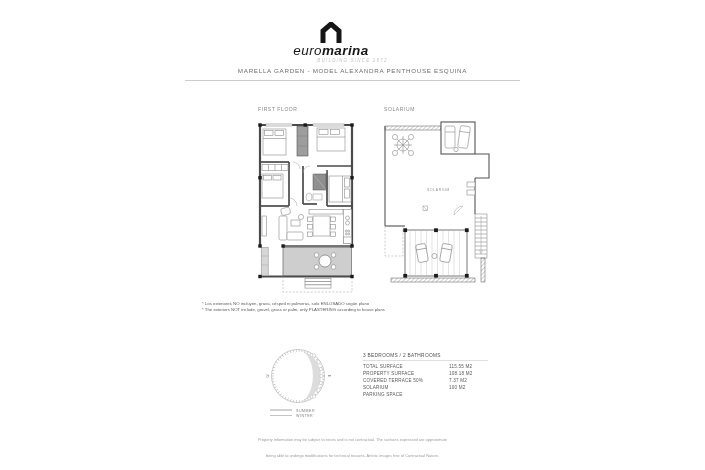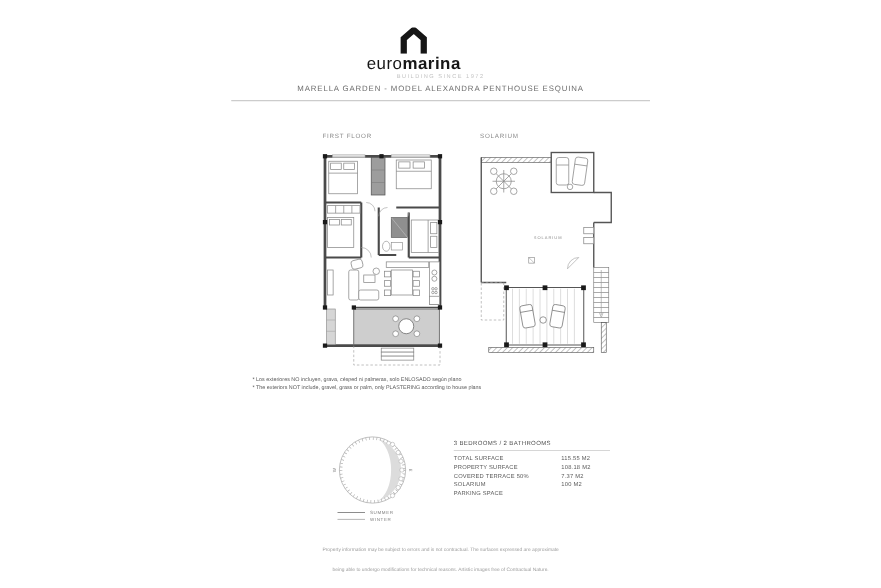--- a/index.html
+++ b/index.html
@@ -4,21 +4,21 @@
 <style>
   * { margin:0; padding:0; box-sizing:border-box; }
   html,body { background:#ffffff; }
   body {
     width:705px; height:470px; position:relative; overflow:hidden;
     font-family:"Liberation Sans", sans-serif; color:#4a4a4a;
   }
   .abs { position:absolute; }
 
   
-  .logo-block { top:22px; left:0; width:662px; text-align:center; }
+  .logo-block { top:22px; left:0; width:662px; text-align:center;font-style:italic; }
   .logo-house { display:block; margin:0 auto 1px auto; }
   .brand { font-size:13.5px; letter-spacing:.4px; color:#161616; line-height:14px; }
   .brand .bold { font-weight:bold; }
   .tagline-wrap { width:705px; }
   .tagline {
     display:block; width:705px; text-align:center;
     font-size:9px; letter-spacing:2.4px; color:#c3c3c3;
     transform:scale(.5); transform-origin:50% 0;
   }
 

